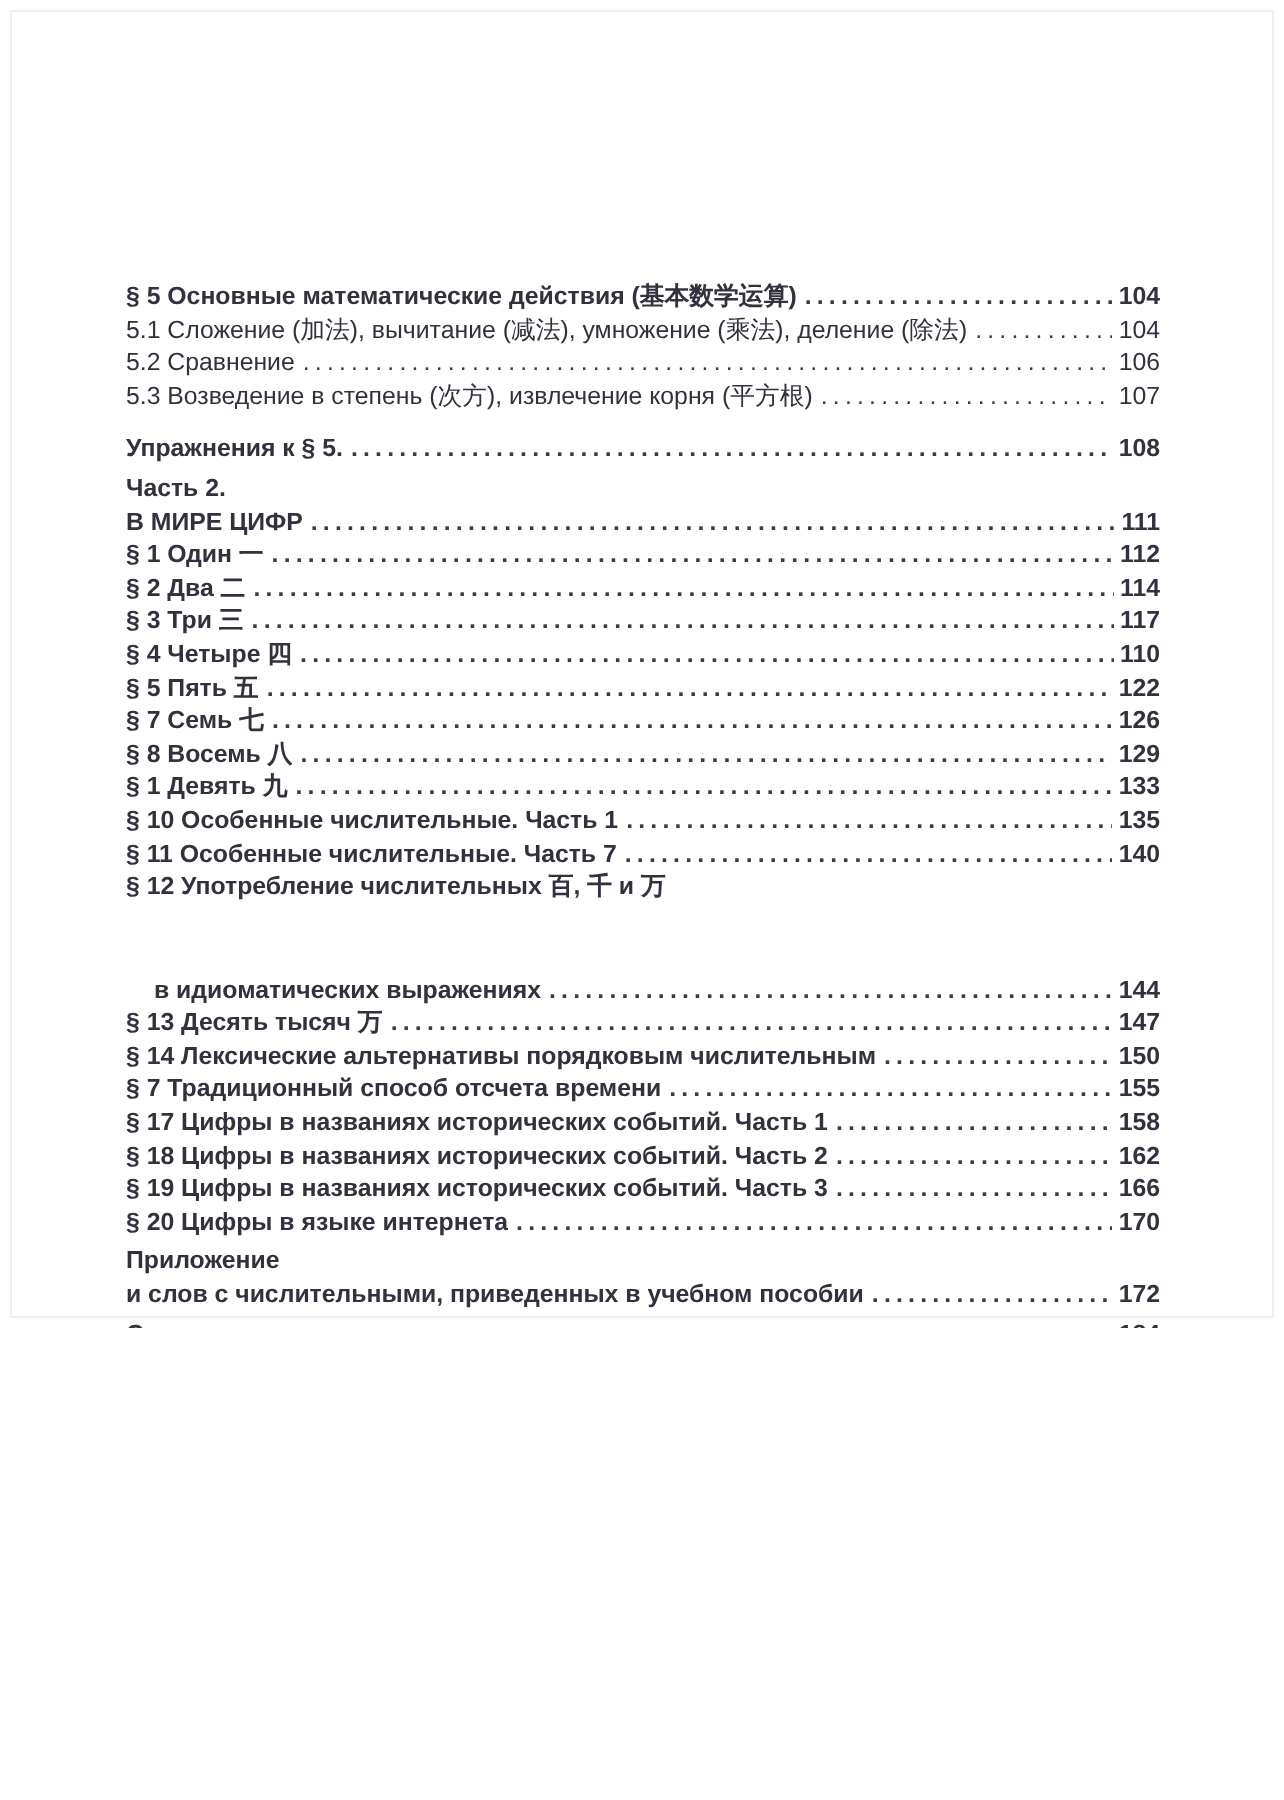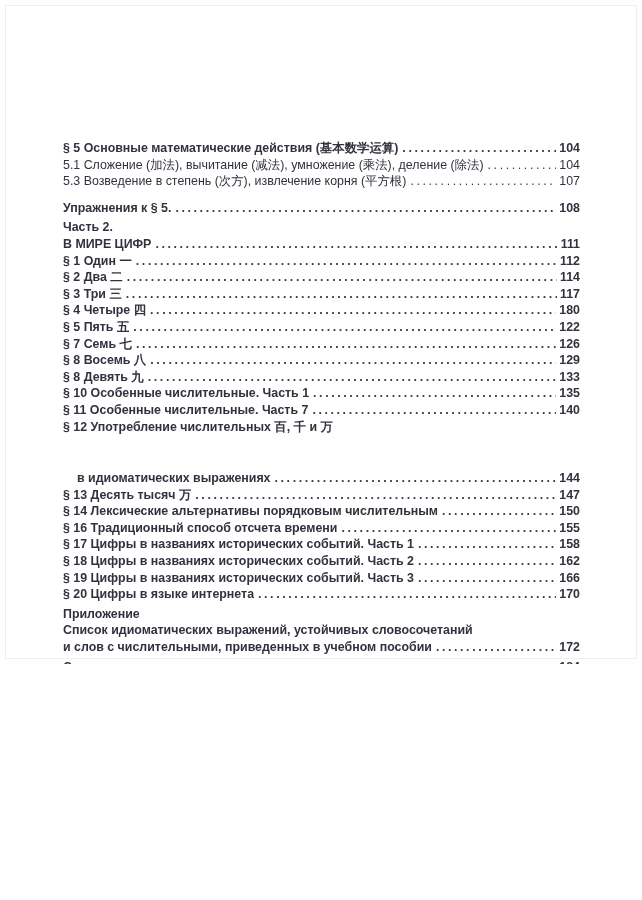--- a/index.html
+++ b/index.html
@@ -71,20 +71,25 @@
         <span class="label">§ 5 Основные математические действия (基本数学运算)</span>
         <span class="dots"></span>
         <span class="pageno">104</span>
       </div>
       <div class="row">
         <span class="label">5.1 Сложение (加法), вычитание (减法), умножение (乘法), деление (除法)</span>
         <span class="dots"></span>
         <span class="pageno">104</span>
       </div>
       <div class="row">
+        <span class="label">5.2 Сравнение</span>
+        <span class="dots"></span>
+        <span class="pageno">106</span>
+      </div>
+      <div class="row">
         <span class="label">5.3 Возведение в степень (次方), извлечение корня (平方根)</span>
         <span class="dots"></span>
         <span class="pageno">107</span>
       </div>
       <div class="row bold gap-small">
         <span class="label">Упражнения к § 5.</span>
         <span class="dots"></span>
         <span class="pageno">108</span>
       </div>
       <div class="row bold gap-large">
@@ -106,39 +111,39 @@
         <span class="pageno">114</span>
       </div>
       <div class="row bold">
         <span class="label">§ 3 Три 三</span>
         <span class="dots"></span>
         <span class="pageno">117</span>
       </div>
       <div class="row bold">
         <span class="label">§ 4 Четыре 四</span>
         <span class="dots"></span>
-        <span class="pageno">180</span>
+        <span class="pageno">110</span>
       </div>
       <div class="row bold">
         <span class="label">§ 5 Пять 五</span>
         <span class="dots"></span>
         <span class="pageno">122</span>
       </div>
       <div class="row bold">
         <span class="label">§ 7 Семь 七</span>
         <span class="dots"></span>
         <span class="pageno">126</span>
       </div>
       <div class="row bold">
         <span class="label">§ 8 Восемь 八</span>
         <span class="dots"></span>
         <span class="pageno">129</span>
       </div>
       <div class="row bold">
-        <span class="label">§ 8 Девять 九</span>
+        <span class="label">§ 1 Девять 九</span>
         <span class="dots"></span>
         <span class="pageno">133</span>
       </div>
       <div class="row bold">
         <span class="label">§ 10 Особенные числительные. Часть 1</span>
         <span class="dots"></span>
         <span class="pageno">135</span>
       </div>
       <div class="row bold">
         <span class="label">§ 11 Особенные числительные. Часть 7</span>
@@ -157,21 +162,21 @@
         <span class="label">§ 13 Десять тысяч 万</span>
         <span class="dots"></span>
         <span class="pageno">147</span>
       </div>
       <div class="row bold">
         <span class="label">§ 14 Лексические альтернативы порядковым числительным</span>
         <span class="dots"></span>
         <span class="pageno">150</span>
       </div>
       <div class="row bold">
-        <span class="label">§ 16 Традиционный способ отсчета времени</span>
+        <span class="label">§ 7 Традиционный способ отсчета времени</span>
         <span class="dots"></span>
         <span class="pageno">155</span>
       </div>
       <div class="row bold">
         <span class="label">§ 17 Цифры в названиях исторических событий. Часть 1</span>
         <span class="dots"></span>
         <span class="pageno">158</span>
       </div>
       <div class="row bold">
         <span class="label">§ 18 Цифры в названиях исторических событий. Часть 2</span>
@@ -183,23 +188,20 @@
         <span class="dots"></span>
         <span class="pageno">166</span>
       </div>
       <div class="row bold">
         <span class="label">§ 20 Цифры в языке интернета</span>
         <span class="dots"></span>
         <span class="pageno">170</span>
       </div>
       <div class="row bold gap-large">
         <span class="label">Приложение</span>
-      </div>
-      <div class="row bold">
-        <span class="label">Список идиоматических выражений, устойчивых словосочетаний</span>
       </div>
       <div class="row bold">
         <span class="label">и слов с числительными, приведенных в учебном пособии</span>
         <span class="dots"></span>
         <span class="pageno">172</span>
       </div>
       <div class="row bold gap-large">
         <span class="label">Список литературы</span>
         <span class="dots"></span>
         <span class="pageno">184</span>

